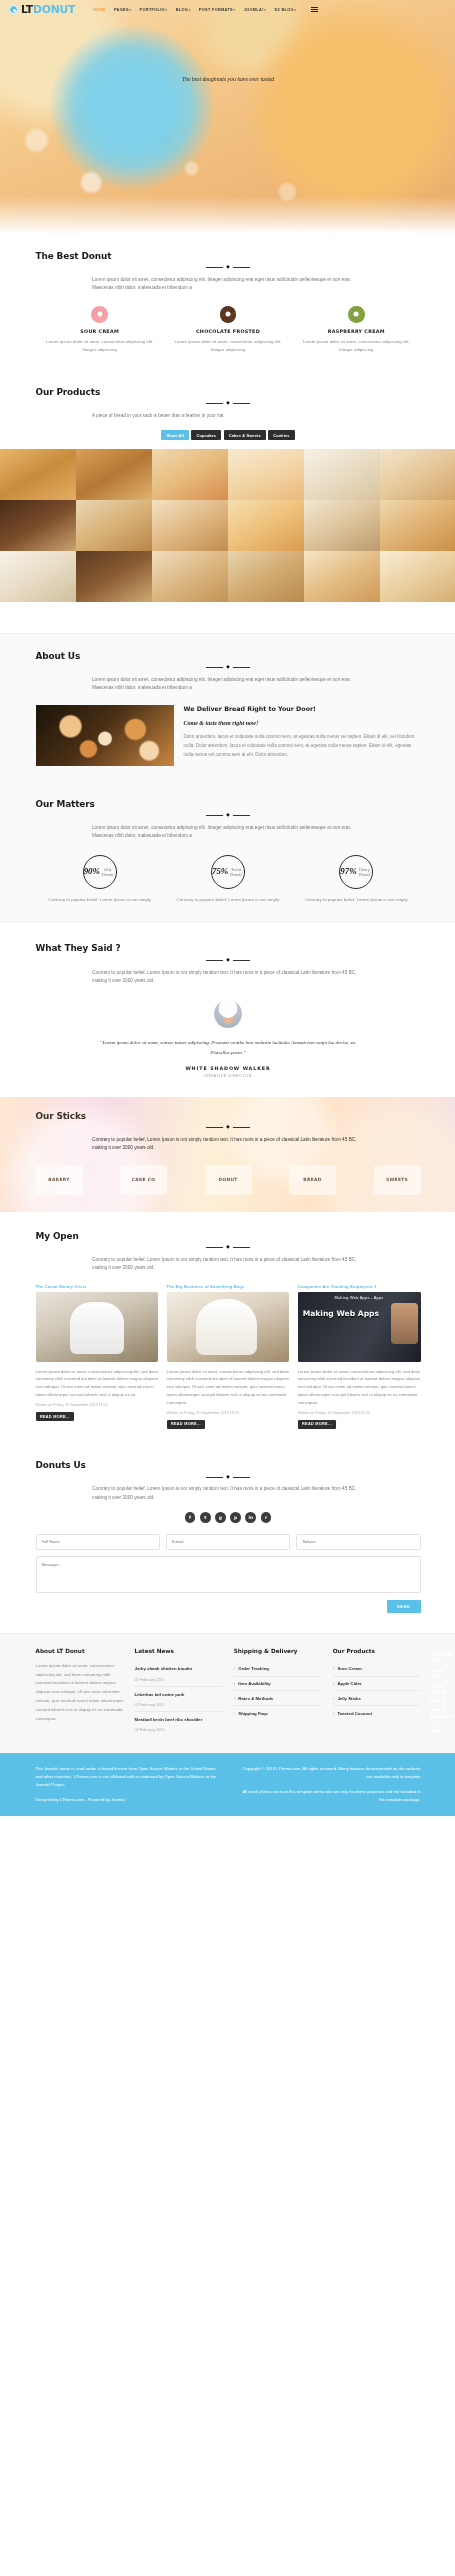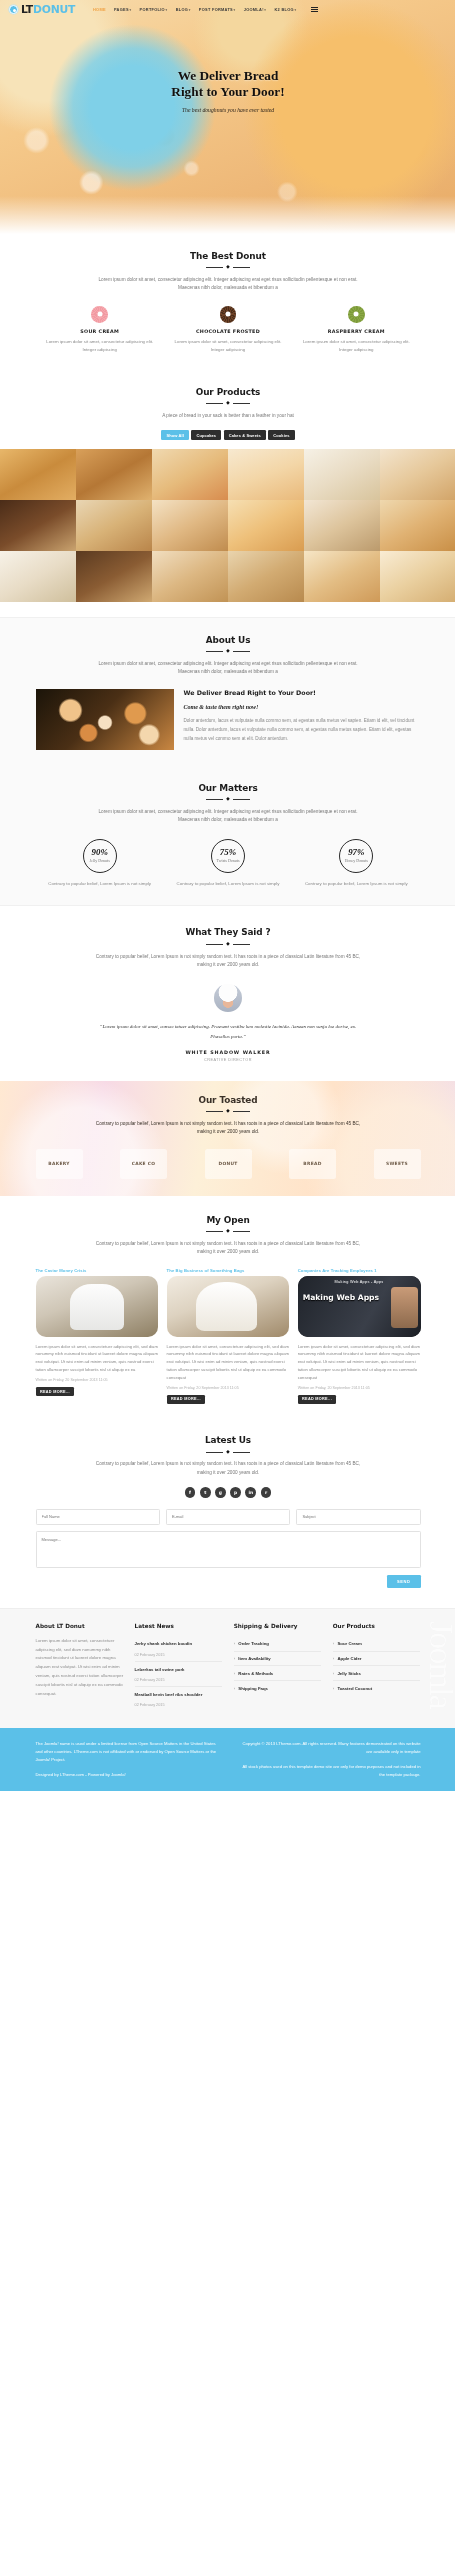--- a/index.html
+++ b/index.html
@@ -42,21 +42,21 @@
   .caret{font-size:3.2px;opacity:.75;margin-left:0.6px}
   .burger{margin-left:6.3px;display:flex;flex-direction:column;gap:1.3px;cursor:pointer}
   .burger i{display:block;width:7px;height:1px;background:#222}
 
   .hero-text{position:relative;z-index:4;text-align:center;padding-top:49px}
   .hero-text h1{font-family:"Liberation Serif",serif;font-size:13.3px;line-height:1.18;color:#14110f;font-weight:bold;text-shadow:0 0.6px 1.3px rgba(255,255,255,.35)}
   .hero-text p{font-family:"Liberation Serif",serif;font-style:italic;font-size:5.7px;color:#2a2118;margin-top:7.6px}
 
   
   .sec{padding:16.5px 0}
-  .sec-head{text-align:center}
+  .sec-head{text-align:left}
   .sec-head h2{font-family:"DejaVu Sans",sans-serif;font-size:8.9px;color:#1b1b1b;font-weight:bold;letter-spacing:-0.1px}
   .rule{display:flex;align-items:center;justify-content:center;gap:3.8px;margin:4.4px 0 6.3px}
   .rule i{width:16.5px;height:0.6px;background:#333;display:block}
   .rule b{font-size:4.4px;color:#111;line-height:1}
   .sec-head p{font-size:4.7px;line-height:1.75;color:#777;max-width:272px;margin:0 auto}
 
   
   .feats{display:flex;margin-top:14px}
   .feat{flex:1;text-align:center;padding:0 8.9px}
   .donut-ic{width:16.5px;height:16.5px;border-radius:50%;margin:0 auto 6.3px;position:relative}
@@ -104,21 +104,21 @@
      radial-gradient(circle at 38% 72%,#d98c44 0 8%,transparent 10%),
      radial-gradient(circle at 82% 75%,#f4d7ad 0 7%,transparent 9%),
      linear-gradient(135deg,#1b1409,#4a2f15 45%,#c98742)}
   .about-col h3{font-family:"DejaVu Sans",sans-serif;font-size:6.3px;color:#1b1b1b;font-weight:bold;margin-bottom:7.6px}
   .about-col h5{font-family:"Liberation Serif",serif;font-style:italic;font-weight:bold;font-size:6px;color:#1b1b1b;margin-bottom:7.6px}
   .about-col p{font-size:4.6px;line-height:1.95;color:#8a8a8a}
 
   
   .skills{display:flex;margin-top:14px}
   .skill{flex:1;text-align:center;padding:0 6.3px}
-  .ring{width:34px;height:34px;border-radius:50%;border:0.9px solid #2b2b2b;margin:0 auto 7.6px;display:flex;flex-direction:column;align-items:center;justify-content:center}
+  .ring{width:34px;height:34px;border-radius:50%;border:0.9px solid #2b2b2b;margin:0 auto 7.6px;display:flex;flex-direction:row;align-items:center;}
   .ring b{font-family:"Liberation Serif",serif;font-style:italic;font-size:8.9px;color:#111;line-height:1}
   .ring span{font-family:"Liberation Serif",serif;font-size:4px;color:#777;margin-top:1.9px}
   .skill p{font-size:4.4px;line-height:1.9;color:#8a8a8a}
 
   
   .tst{text-align:center}
   .avatar{width:28px;height:28px;border-radius:50%;margin:15px auto 10px;background:
      radial-gradient(circle at 50% 30%,#fdfdfd 0 38%,transparent 40%),
      radial-gradient(circle at 50% 66%,#e8b79a 0 22%,transparent 24%),
      linear-gradient(#c5ccd8,#aab3c2)}
@@ -135,21 +135,21 @@
      radial-gradient(circle at 88% 72%,rgba(255,240,220,.7) 0 14%,transparent 24%)}
   .clients .inner{position:relative;z-index:2}
   .clients .sec-head h2,.clients .sec-head p{color:#3a3128}
   .logos{display:flex;justify-content:space-between;align-items:center;margin-top:12.7px}
   .clogo{width:47px;height:30px;border-radius:2.5px;background:rgba(255,255,255,.55);display:flex;align-items:center;justify-content:center;font-size:4.4px;font-weight:bold;color:#6e5b48;font-family:"DejaVu Sans",sans-serif;letter-spacing:0.3px;text-align:center;line-height:1.3}
 
   
   .posts{display:flex;gap:8.2px;margin-top:11.4px}
   .post{flex:1}
   .post .pt{font-size:4.2px;color:#5bc0e8;font-weight:bold;margin-bottom:3.2px;letter-spacing:0.1px}
-  .post .thumb{height:61px;border-radius:10px;position:relative;overflow:hidden}
+  .post .thumb{height:70px;border-radius:2px;position:relative;overflow:hidden}
   .t1{background:linear-gradient(160deg,#e9e4db,#cfc6b6 40%,#8e7f63)}
   .t1:after{content:"";position:absolute;left:28%;top:14%;width:44%;height:74%;border-radius:40% 40% 12% 12%;background:linear-gradient(#fdfdfd,#e7e7e5)}
   .t2{background:linear-gradient(160deg,#f2ece2,#ddd2c0 40%,#a08a6a)}
   .t2:after{content:"";position:absolute;left:24%;top:10%;width:50%;height:80%;border-radius:46% 46% 14% 14%;background:linear-gradient(#ffffff,#ece7dd)}
   .t3{background:#16181d}
   .t3 .vid{position:absolute;inset:0;background:linear-gradient(120deg,#20242b,#3a3f49 60%,#1b1e24)}
   .t3 .vtop{position:absolute;left:0;right:0;top:3.8px;text-align:center;color:#fff;font-size:3.8px;letter-spacing:0.3px}
   .t3 .vbig{position:absolute;left:5px;top:17.7px;color:#fff;font-family:"DejaVu Sans",sans-serif;font-weight:bold;font-size:7.6px;line-height:1.05;text-shadow:0 0.6px 1.3px #000}
   .t3 .face{position:absolute;right:2.5px;top:11.4px;width:26.6px;height:41px;border-radius:3.8px;background:linear-gradient(#c99b78,#8d6a4d)}
   .post .body{font-size:4.2px;line-height:1.85;color:#8a8a8a;margin-top:5.7px}
@@ -212,21 +212,20 @@
       <a><span>K2 BLOG</span><span class="caret">▾</span></a>
       <span class="burger">
           <i></i>
           <i></i>
           <i></i>
         </span>
     </div>
   </div>
 
   <div class="hero-text">
-    <h1><span>We Deliver Bread</span><br><span>Right to Your Door!</span></h1>
     <p>The best doughnuts you have ever tasted</p>
   </div>
 </div>
 
 <div class="sec">
   <div class="wrap">
     <div class="sec-head">
       <h2>The Best Donut</h2>
       <div class="rule">
           <i></i>
@@ -288,21 +287,21 @@
     <div class="g12"></div>
     <div class="g13"></div>
     <div class="g14"></div>
     <div class="g15"></div>
     <div class="g16"></div>
     <div class="g17"></div>
     <div class="g18"></div>
   </div>
 </div>
 
-<div class="grayband" style="margin-top:15px">
+<div class="grayband" style="margin-top:31px">
   <div class="sec">
     <div class="wrap">
       <div class="sec-head">
         <h2>About Us</h2>
         <div class="rule">
             <i></i>
             <b>◆</b>
             <i></i>
           </div>
         <p>Lorem ipsum dolor sit amet, consectetur adipiscing elit. Integer adipiscing erat eget risus sollicitudin pellentesque et non erat. Maecenas nibh dolor, malesuada et bibendum a</p>
@@ -370,21 +369,21 @@
     <div class="avatar"></div>
     <blockquote>“Lorem ipsum dolor sit amet, consec tetuer adipiscing. Praesent vestibu lum molestie  lacinida. Aenean non sunju loe dorise, ex. Phasellus  porta.”</blockquote>
     <div class="who">WHITE SHADOW WALKER</div>
     <div class="role">CREATIVE DIRECTOR</div>
   </div>
 </div>
 
 <div class="clients">
   <div class="wrap inner">
     <div class="sec-head">
-      <h2>Our Toasted</h2>
+      <h2>Our Sticks</h2>
       <div class="rule">
           <i></i>
           <b>◆</b>
           <i></i>
         </div>
       <p>Contrary to popular belief, Lorem Ipsum is not simply random text. It has roots in a piece of classical Latin literature from 45 BC, making it over 2000 years old.</p>
     </div>
     <div class="logos">
       <div class="clogo">BAKERY</div>
       <div class="clogo">CAKE CO</div>
@@ -433,21 +432,21 @@
         <div class="meta">Written on Friday, 20 September 2013 11:05</div>
         <a class="readmore">READ MORE...</a>
       </div>
     </div>
   </div>
 </div>
 
 <div class="sec" style="padding:15px 0 6.3px">
   <div class="wrap">
     <div class="sec-head">
-      <h2>Latest Us</h2>
+      <h2>Donuts Us</h2>
       <div class="rule">
           <i></i>
           <b>◆</b>
           <i></i>
         </div>
       <p>Contrary to popular belief, Lorem Ipsum is not simply random text. It has roots in a piece of classical Latin literature from 45 BC, making it over 2000 years old.</p>
     </div>
     <div class="socials">
       <i>f</i>
       <i>t</i>

